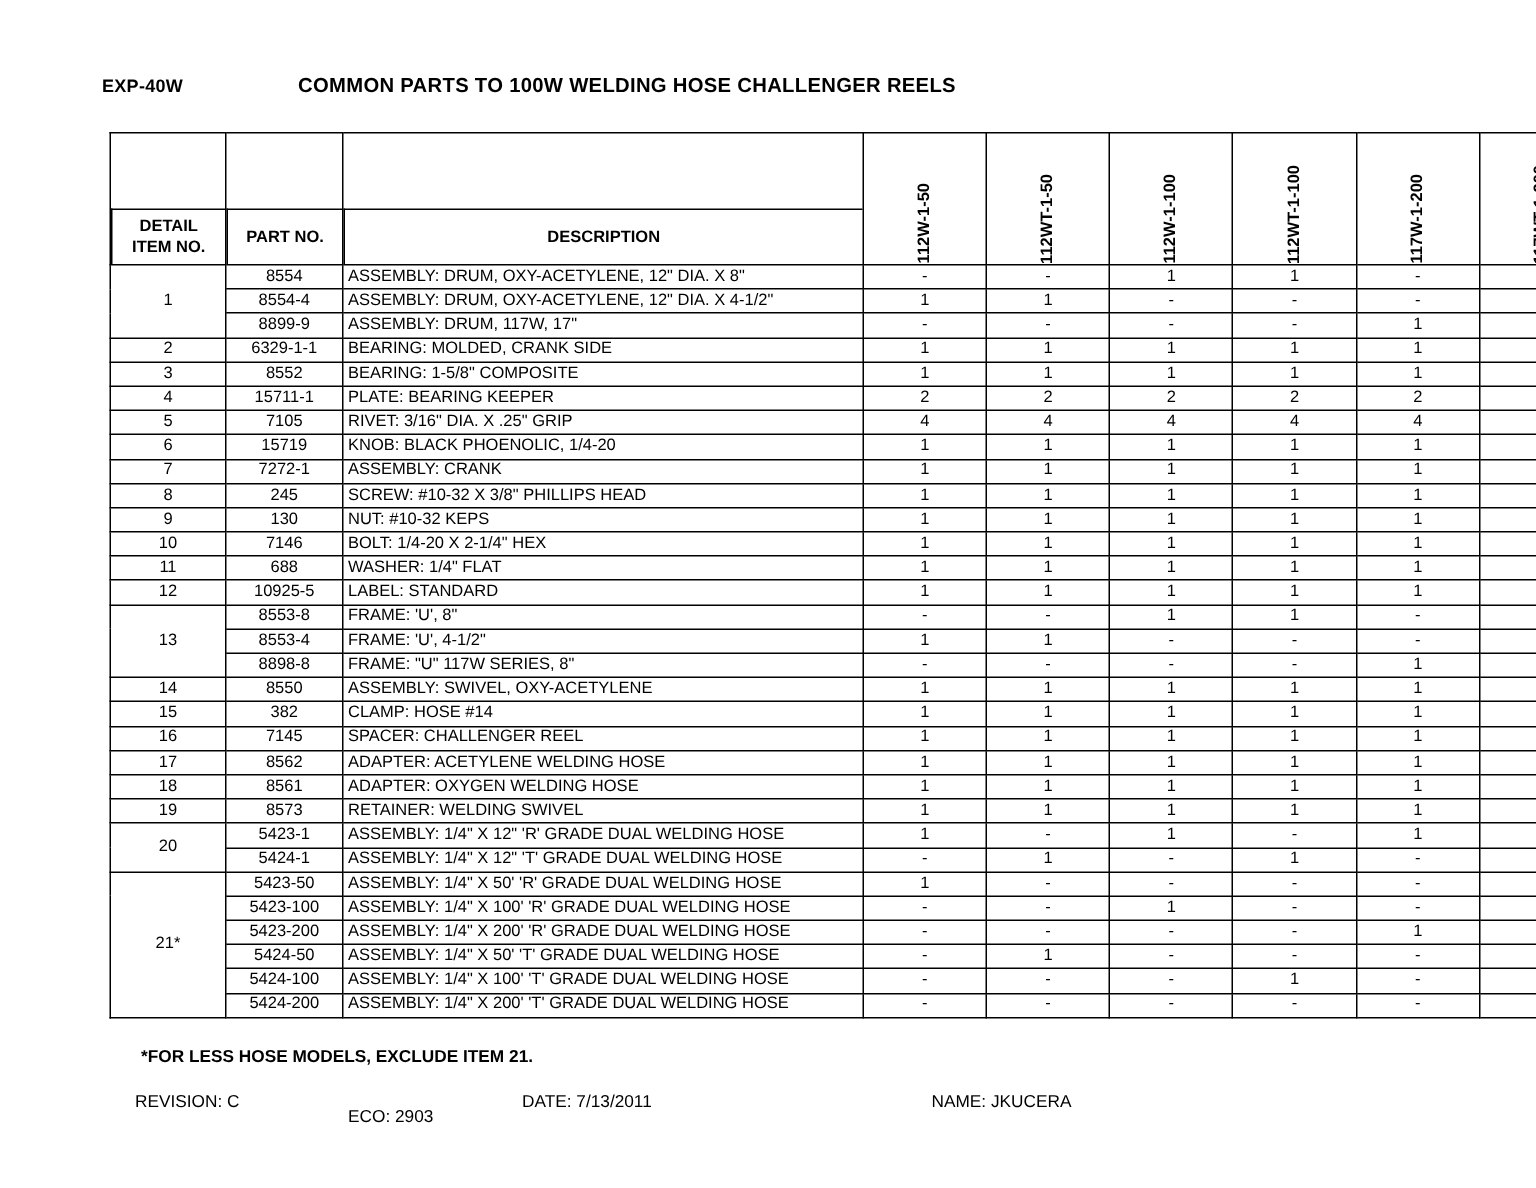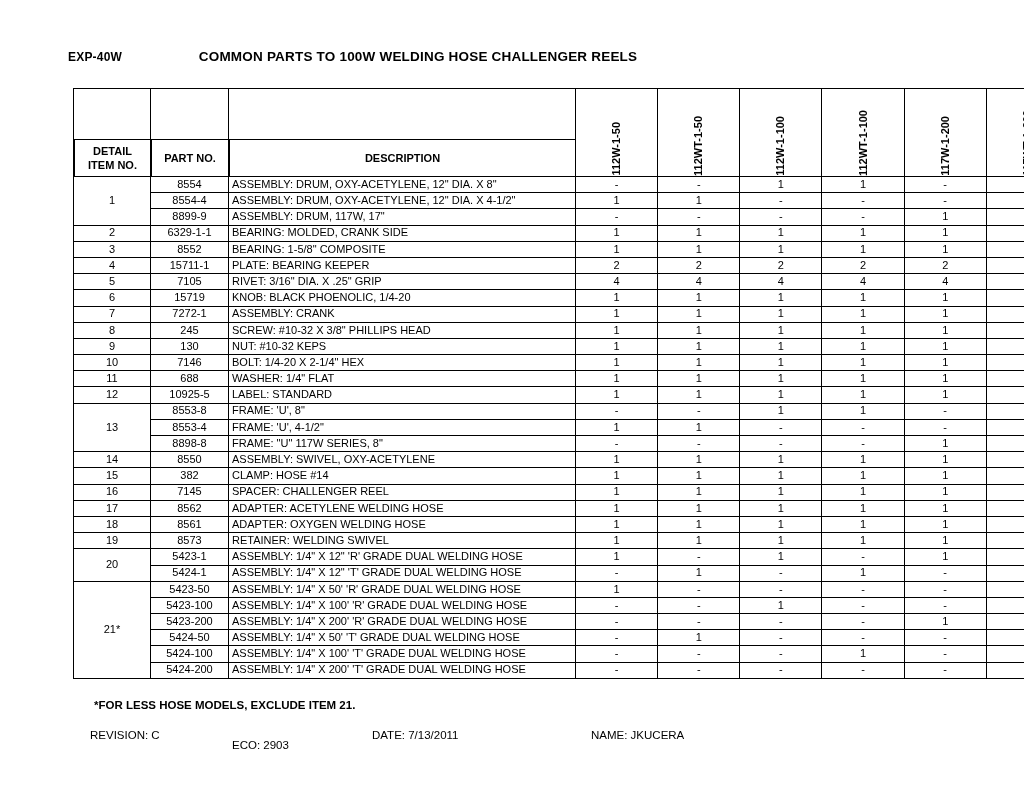--- a/index.html
+++ b/index.html
@@ -60,22 +60,22 @@
   }
   tbody td.c-desc { text-align: left; }
 
   .footnote {
     position: absolute; left: 78px; top: 699px;
     font-size: 11.5px; font-weight: bold; margin-left: 16px;
   }
   .footer-item { position: absolute; top: 729px; font-size: 11.5px; }
   .f-rev  { left: 90px; }
   .f-eco  { left: 232px; margin-top: 10px; }
-  .f-date { left: 372px; text-align: center; }
-  .f-name { left: 566px; padding-left: 25px; }
+  .f-date { left: 348px; text-align: center; }
+  .f-name { left: 596px; padding-left: 25px; }
 </style>
 </head>
 <body>
 
 <div class="page">
 
   <div class="doc-code">EXP-40W</div>
   <h1 class="page-title">COMMON PARTS TO 100W WELDING HOSE CHALLENGER REELS</h1>
 
   <table class="parts">

